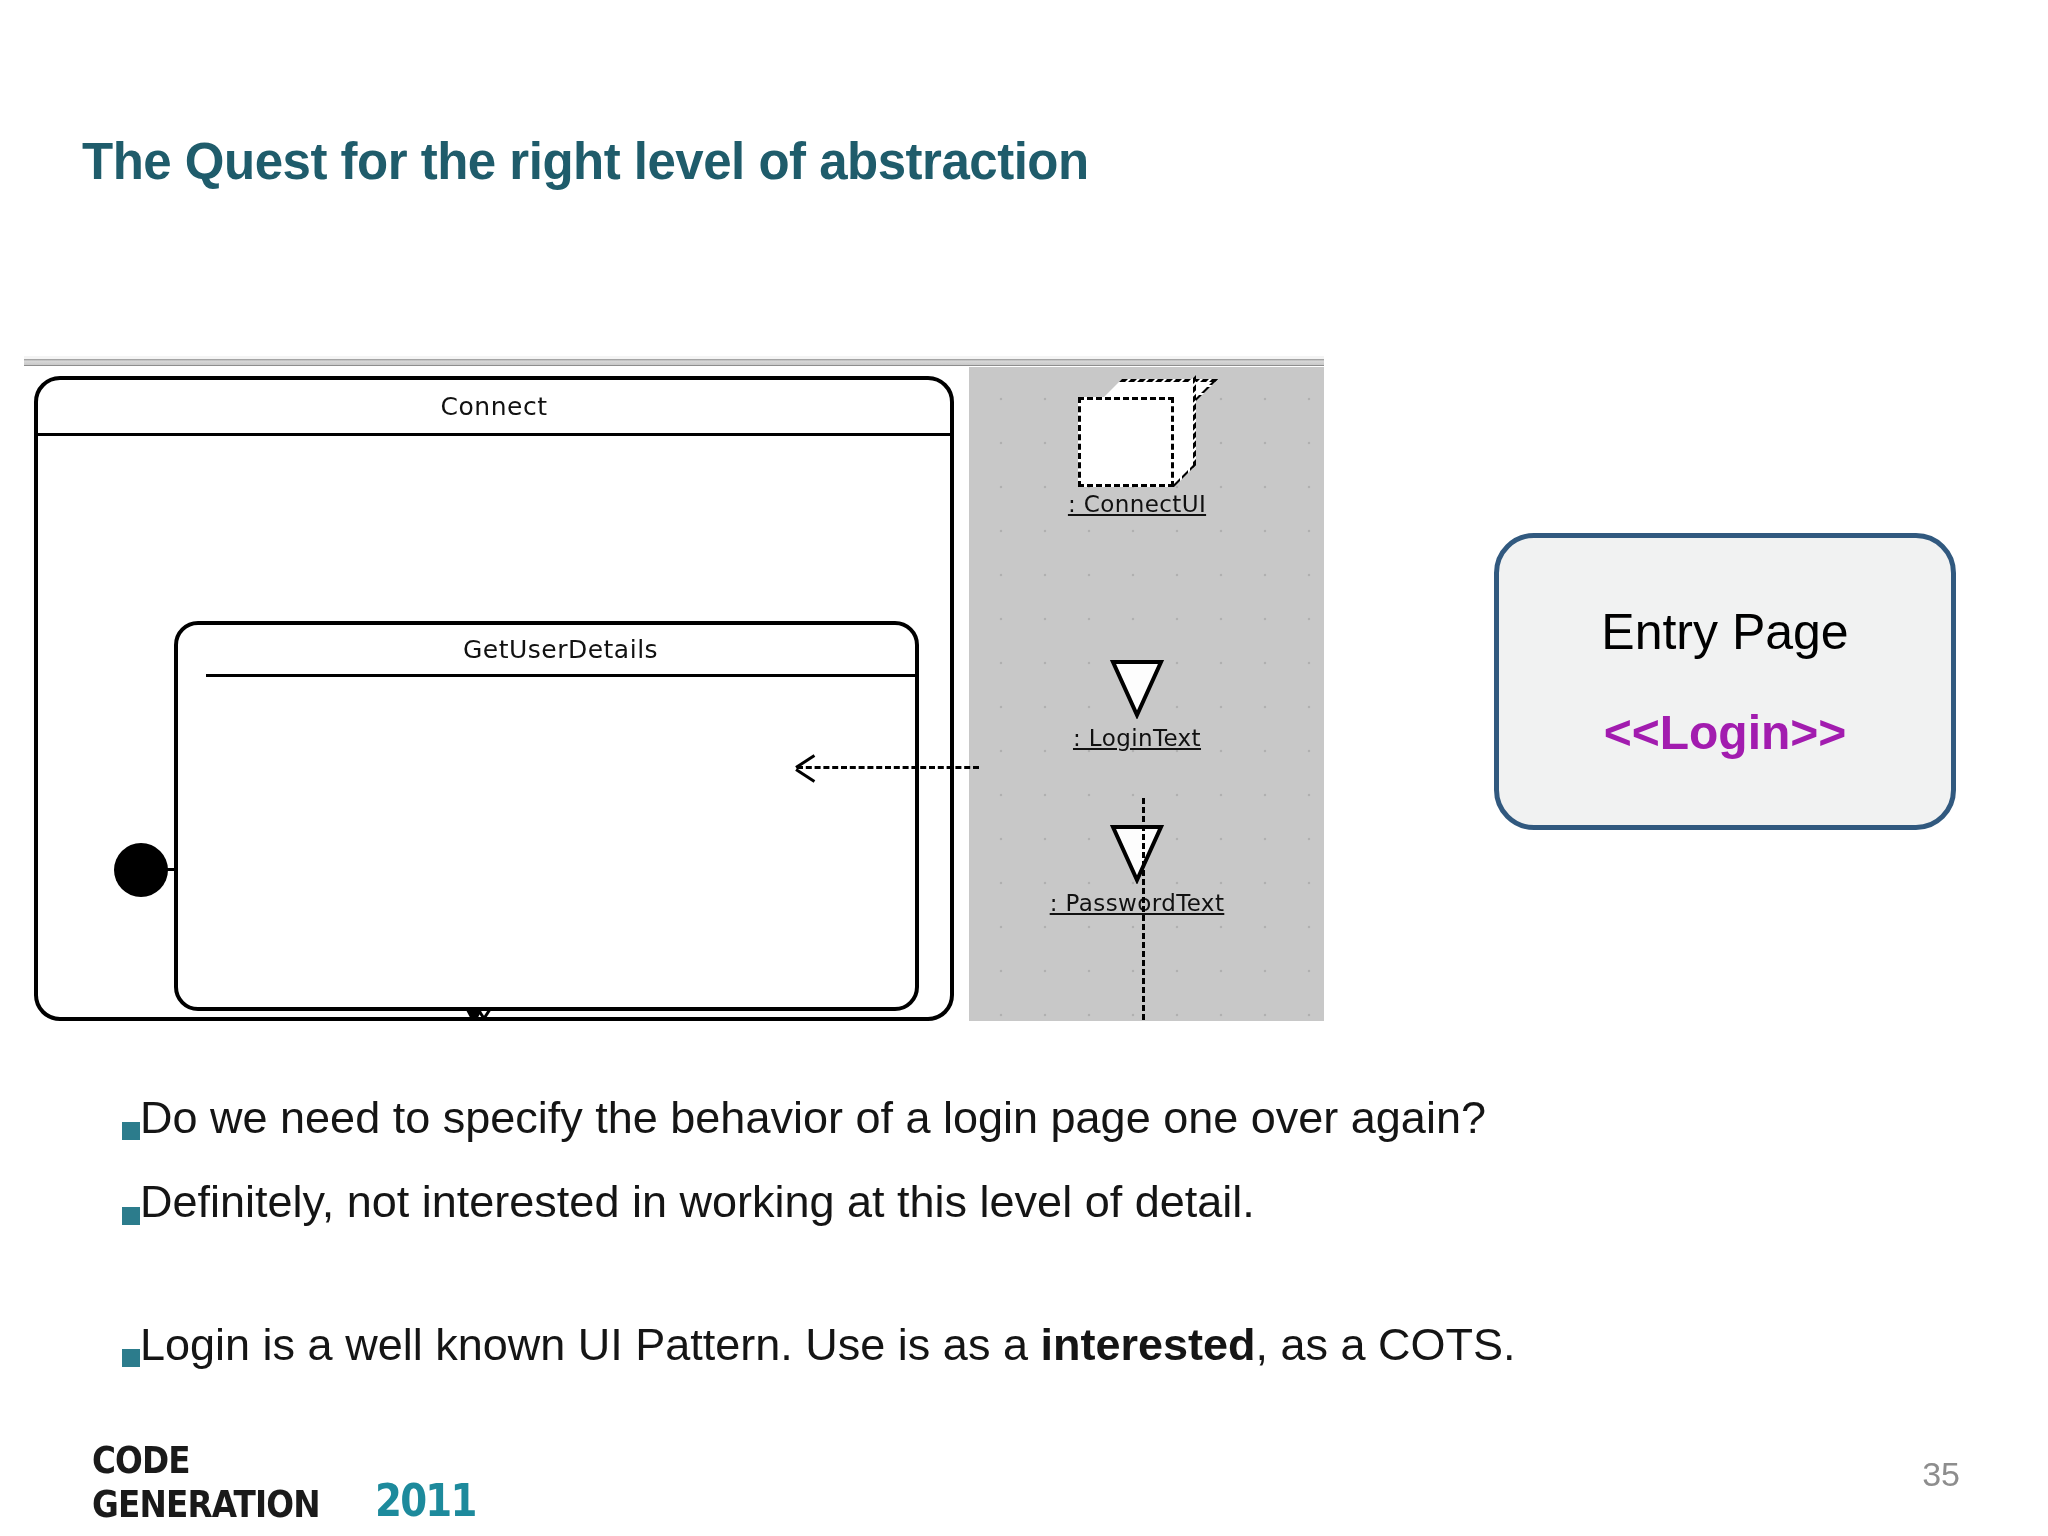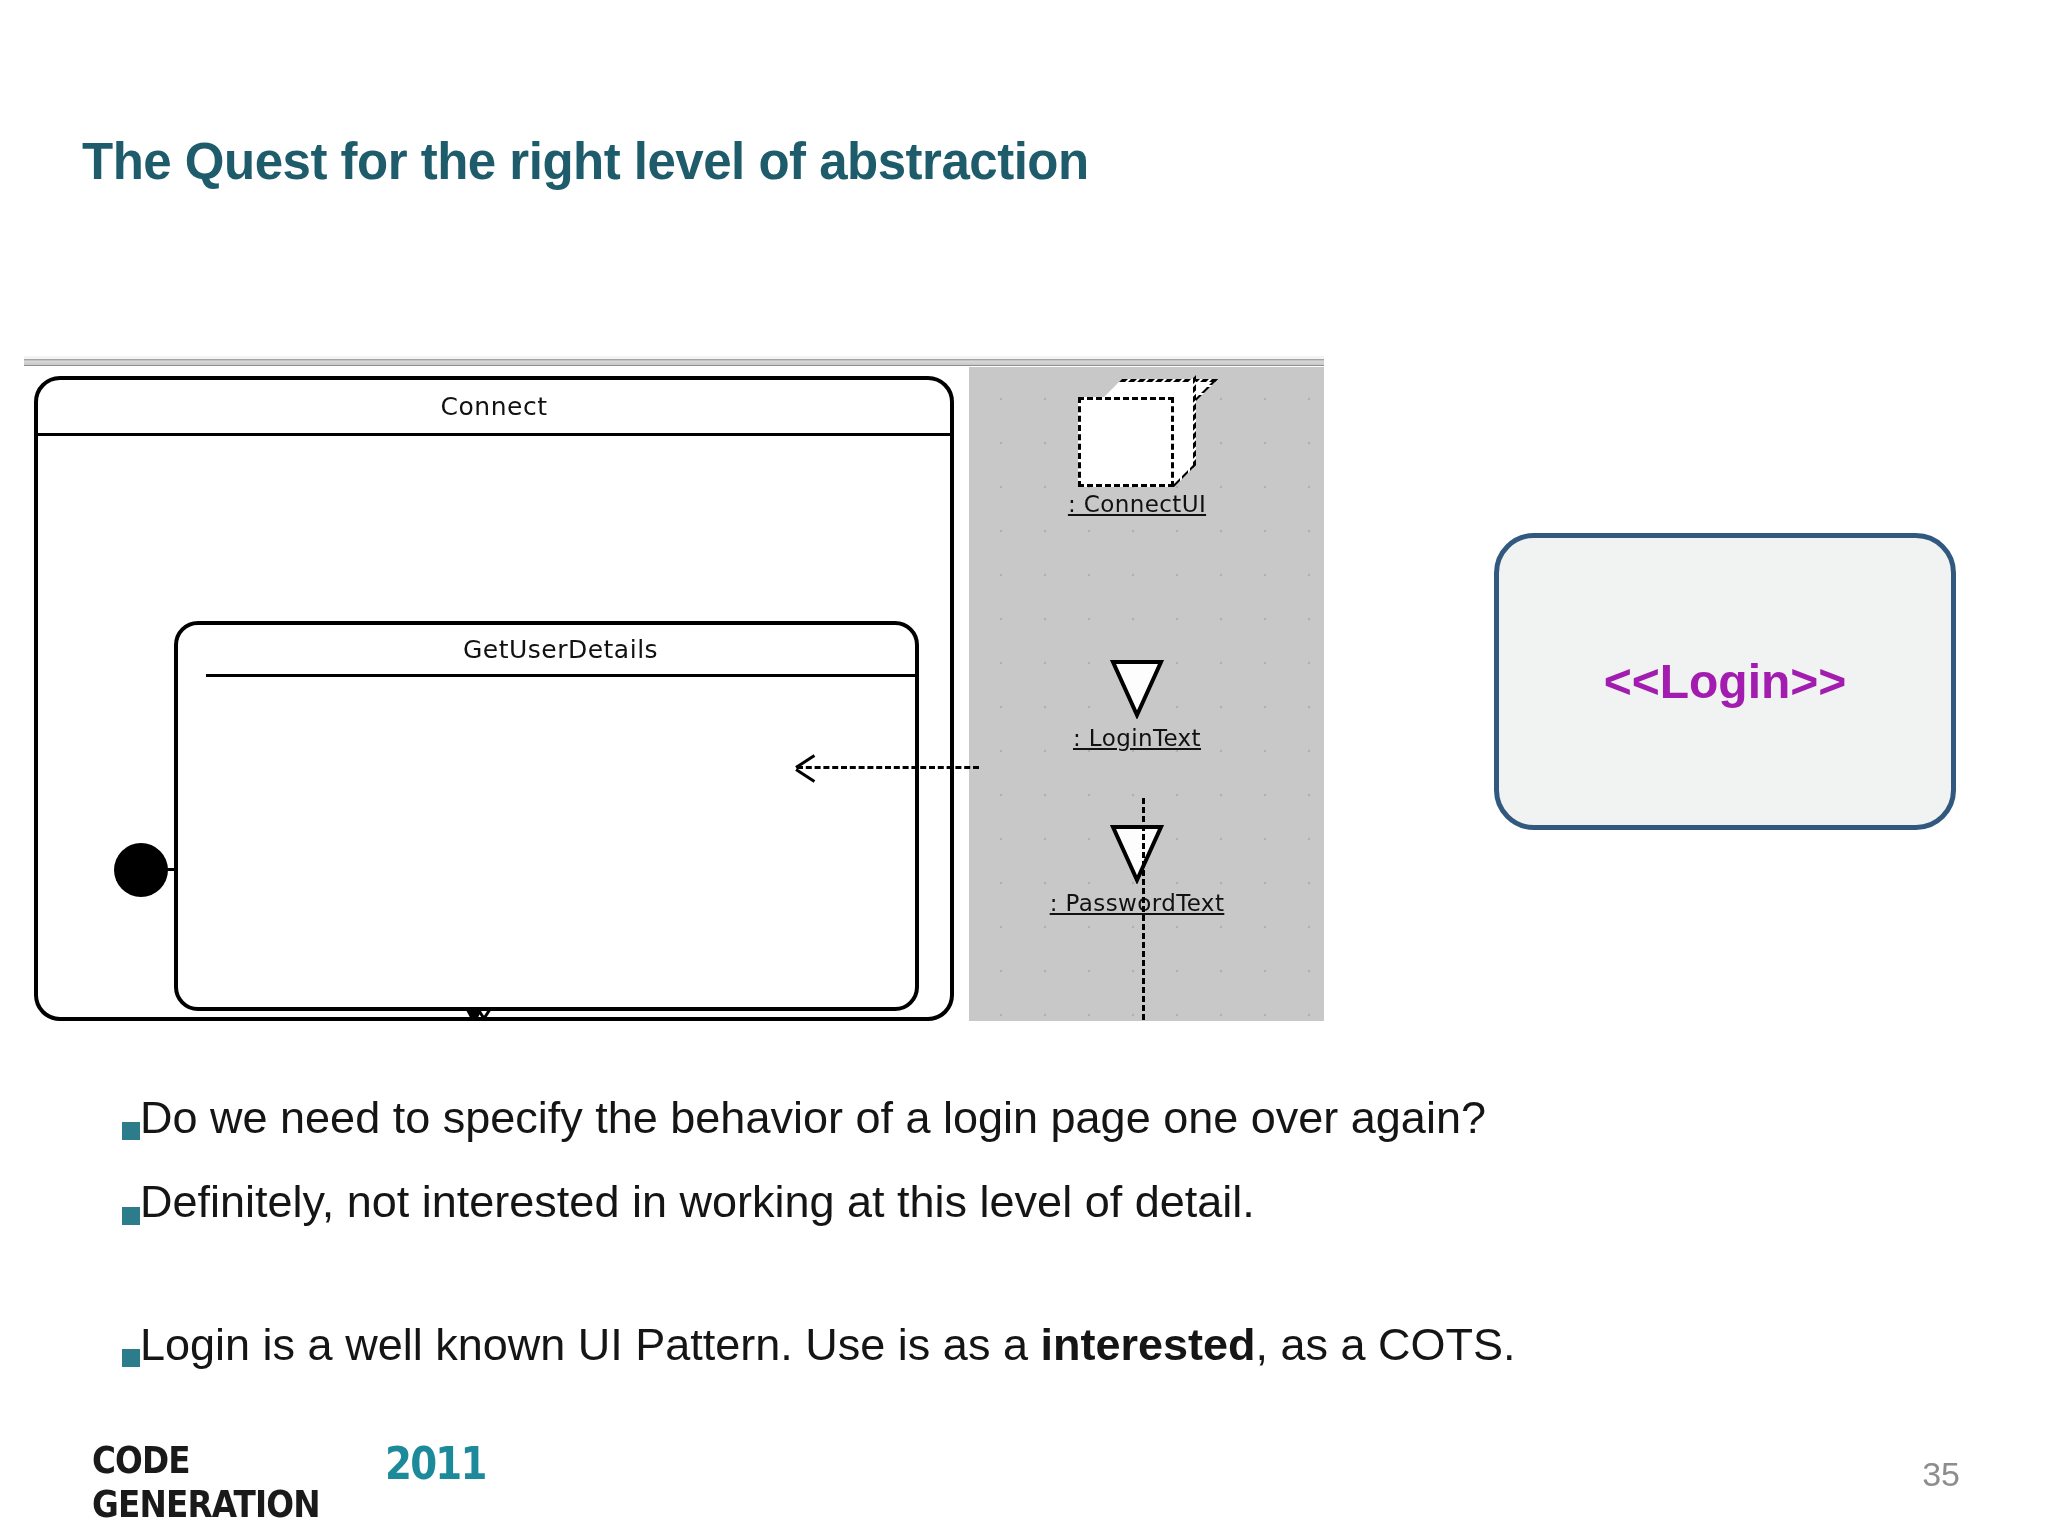--- a/index.html
+++ b/index.html
@@ -263,21 +263,21 @@
   .bullet-text {
     font-size: 45px;
     color: #151515;
     line-height: 1.25;
     white-space: nowrap;
   }
   .bullet-text b { font-weight: bold; }
 
   
   .footer-logo { position: absolute; left: 92px; top: 1438px; width: 350px; }
-  .logo-row1 { display: flex; align-items: flex-start; gap: 28px; }
+  .logo-row1 { display: flex; align-items: flex-end; gap: 18px; }
   .logo-cg {
     font-size: 38px;
     font-weight: bold;
     color: #1a1a1a;
     letter-spacing: -1px;
     transform: scaleX(0.86);
     transform-origin: left;
     font-family: "DejaVu Sans", sans-serif;
   }
   .logo-year {
@@ -363,20 +363,21 @@
   <div class="arrow-head ah-left" style="left:858px; top:772px;"></div>
   <div class="dash-v" style="left:1118px; top:442px; height:330px;"></div>
 
   <div class="arrow-head ah-left" style="left:871px; top:939px;"></div>
 
   <div class="arrow-head ah-right" style="left:336px; top:801px;"></div>
 
 </div>
 
 <div class="entry-callout">
+  <div class="entry-line1">Entry Page</div>
   <div class="entry-line2">&lt;&lt;Login&gt;&gt;</div>
 </div>
 
 <div class="bullets">
 
   <div class="bullet-row">
     <span class="bullet-mark"></span>
     <span class="bullet-text">Do we need to specify the behavior of a login page one over again?</span>
   </div>
 

